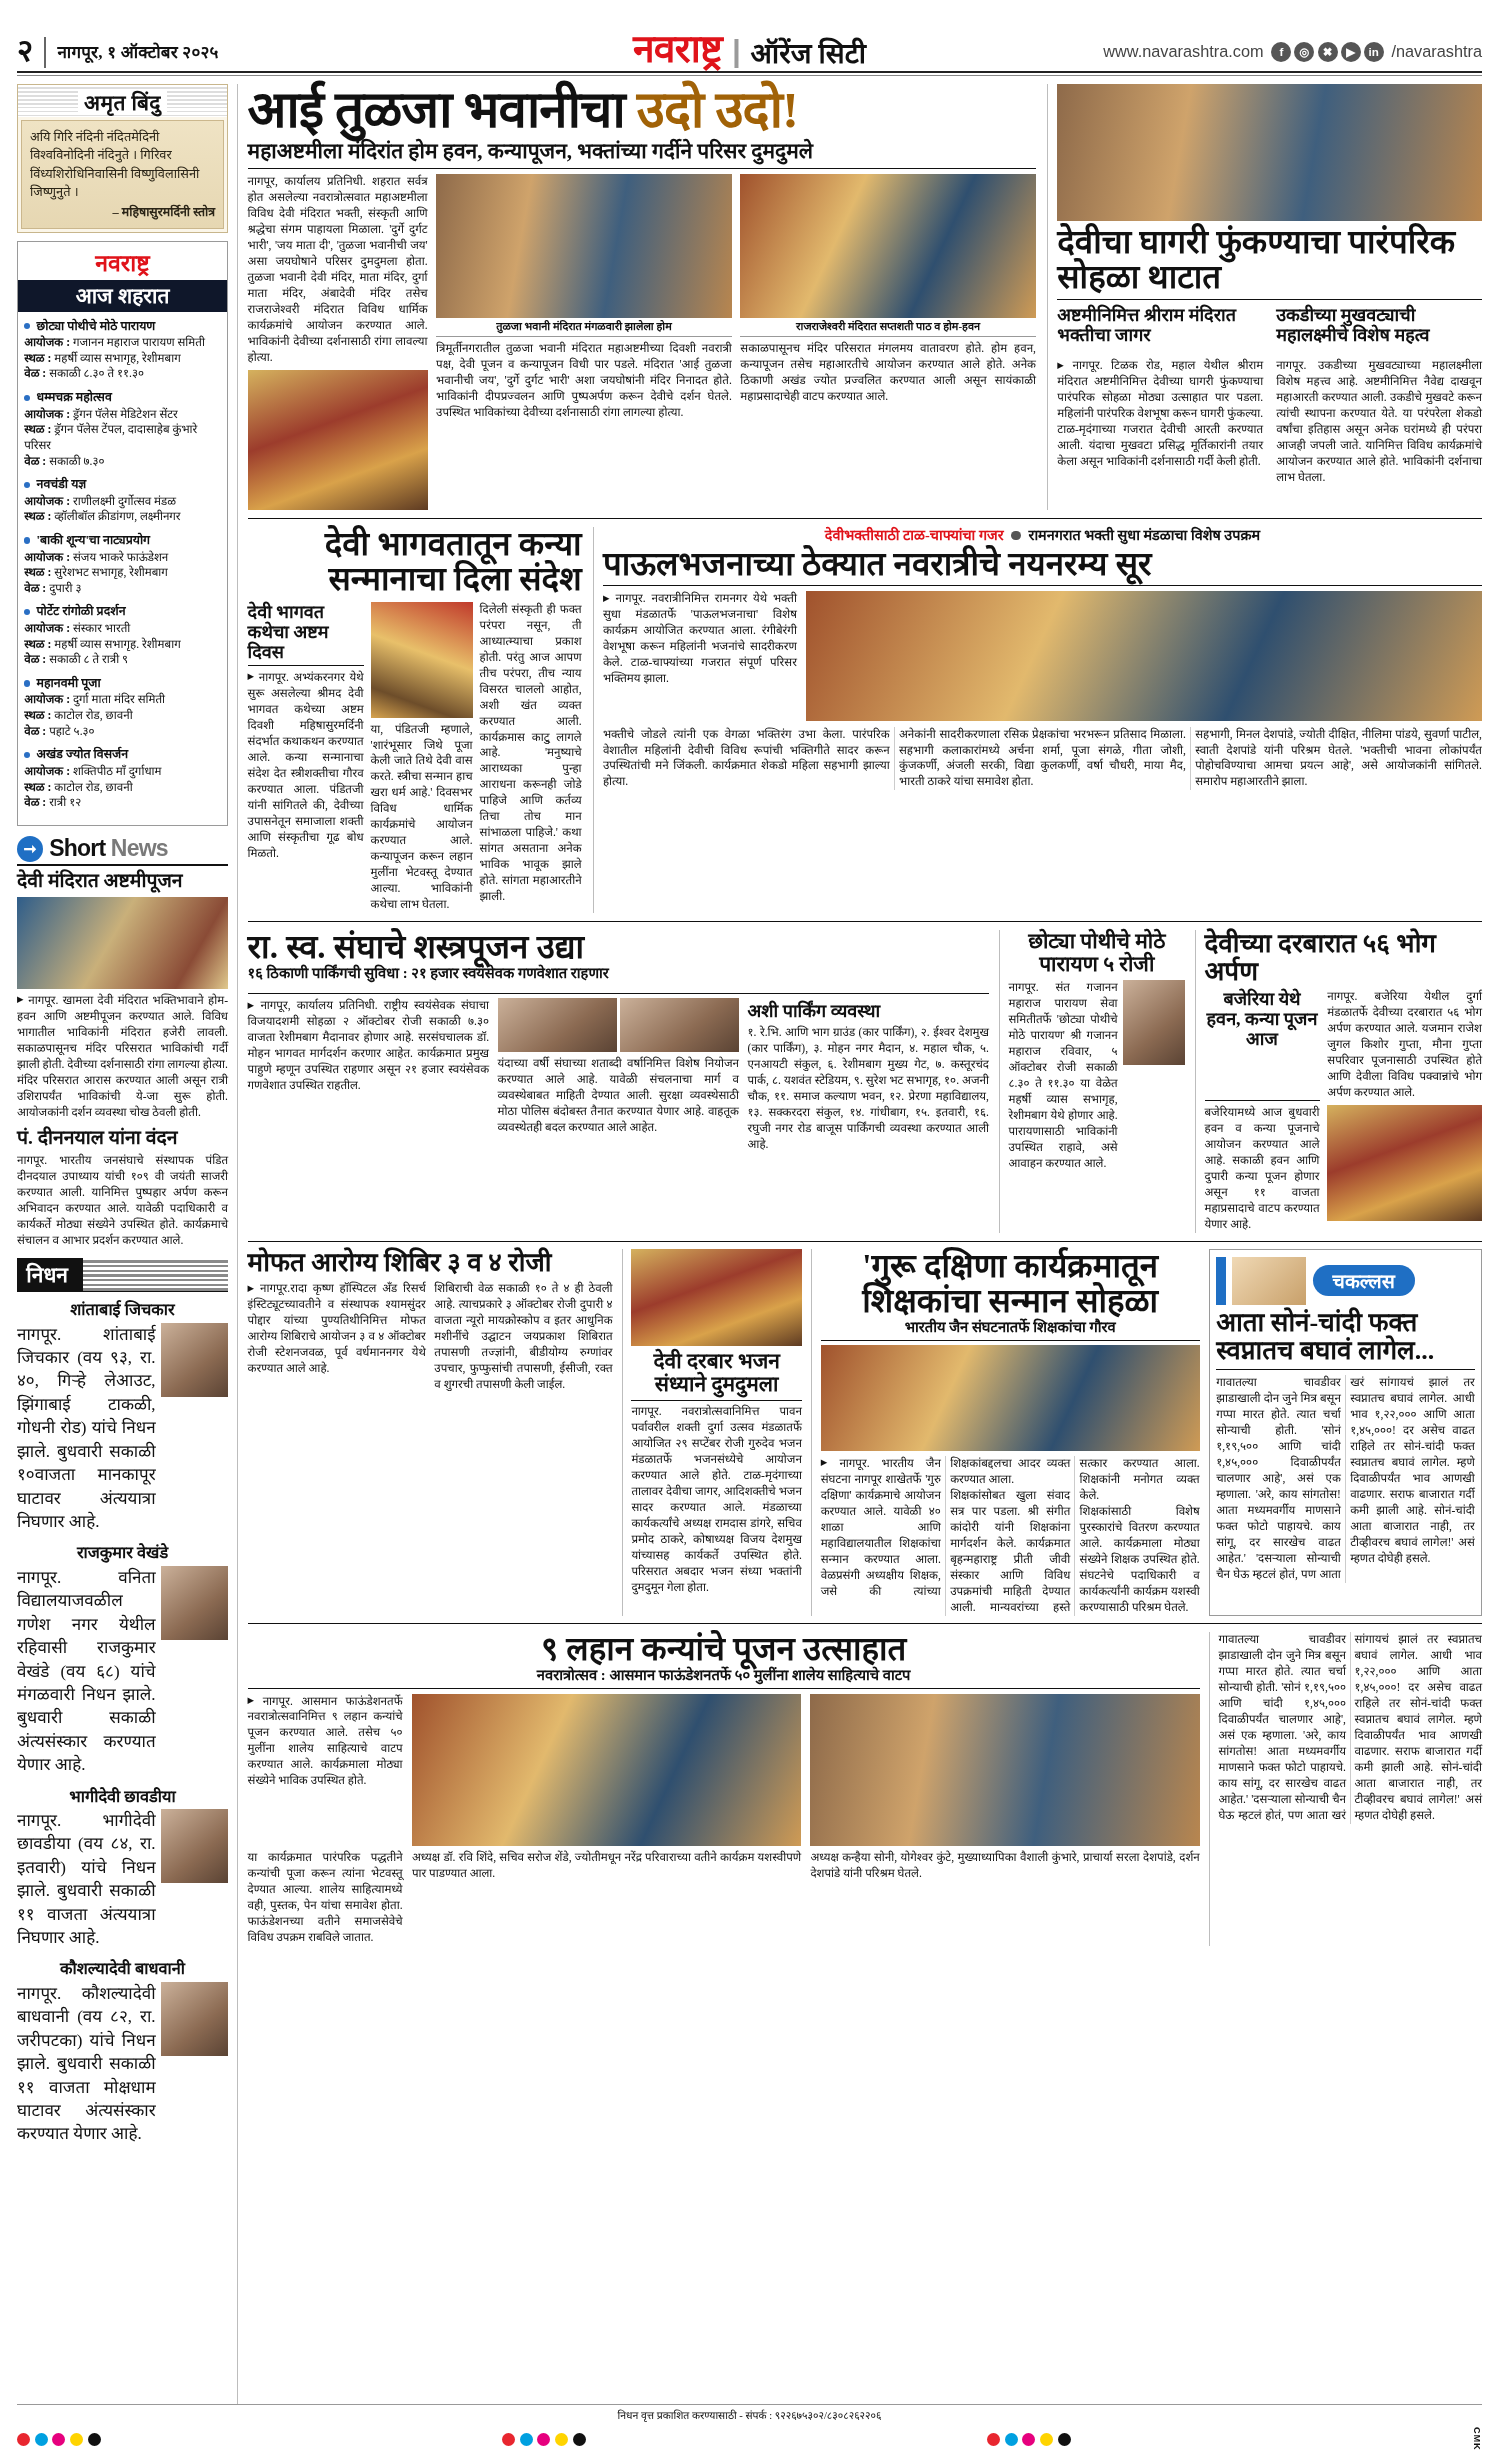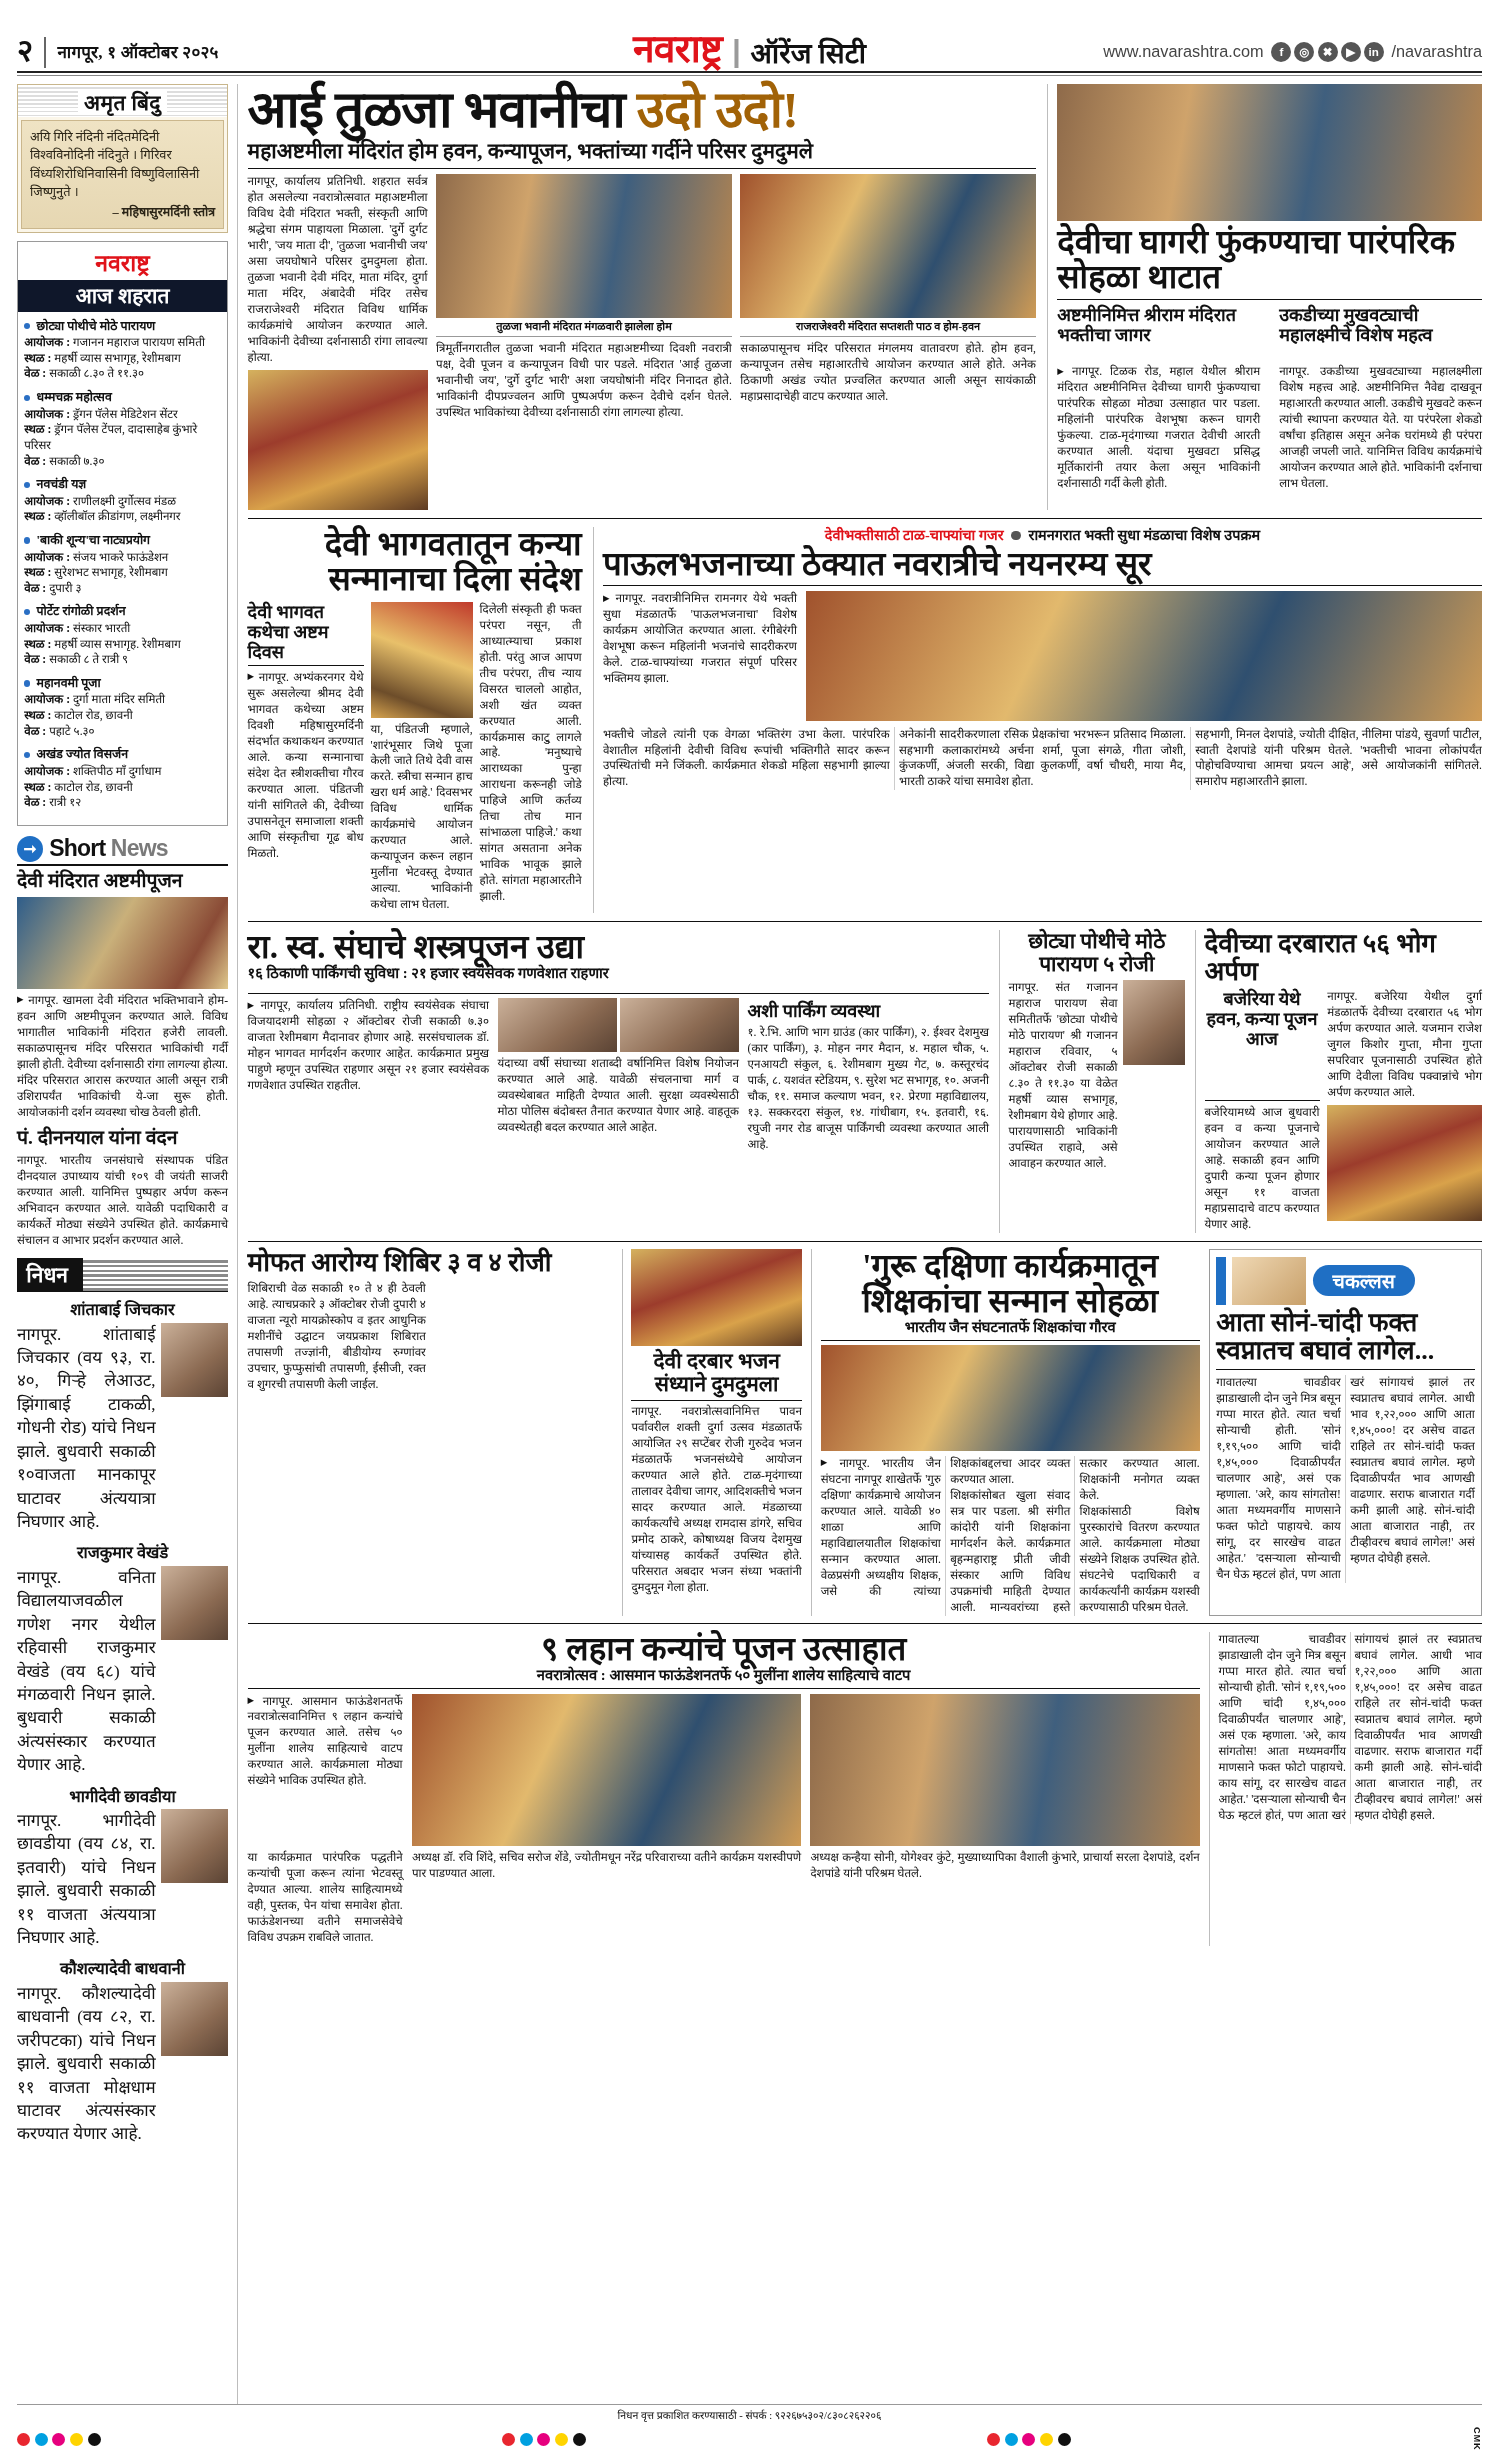--- a/index.html
+++ b/index.html
@@ -290,21 +290,21 @@
               <div class="photo grp" style="height:144px"></div>
               <div class="cap rule-thin">राजराजेश्वरी मंदिरात सप्तशती पाठ व होम-हवन</div>
               <div class="body-txt" style="margin-top:3.9px">सकाळपासूनच मंदिर परिसरात मंगलमय वातावरण होते. होम हवन, कन्यापूजन तसेच महाआरतीचे आयोजन करण्यात आले होते. अनेक ठिकाणी अखंड ज्योत प्रज्वलित करण्यात आली असून सायंकाळी महाप्रसादाचेही वाटप करण्यात आले.</div>
             </div>
           </div>
         </div>
 
         <div class="colrule" style="padding-left:9.3px">
           <div class="photo ppl" style="height:137px"></div>
           <div class="hd2 rule-b" style="margin-top:4.7px; padding-bottom:3.9px">देवीचा घागरी फुंकण्याचा पारंपरिक सोहळा थाटात</div>
-          <div style="display:grid; grid-template-columns:1fr 1fr; gap:19px; margin-top:4.7px">
+          <div style="display:grid; grid-template-columns:1fr 1fr; gap:13px; margin-top:4.7px">
             <div class="hd5">अष्टमीनिमित्त श्रीराम मंदिरात भक्तीचा जागर</div>
             <div class="hd5">उकडीच्या मुखवट्याची महालक्ष्मीचे विशेष महत्व</div>
             <div class="body-txt lead">नागपूर. टिळक रोड, महाल येथील श्रीराम मंदिरात अष्टमीनिमित्त देवीच्या घागरी फुंकण्याचा पारंपरिक सोहळा मोठ्या उत्साहात पार पडला. महिलांनी पारंपरिक वेशभूषा करून घागरी फुंकल्या. टाळ-मृदंगाच्या गजरात देवीची आरती करण्यात आली. यंदाचा मुखवटा प्रसिद्ध मूर्तिकारांनी तयार केला असून भाविकांनी दर्शनासाठी गर्दी केली होती.</div>
             <div class="body-txt">नागपूर. उकडीच्या मुखवट्याच्या महालक्ष्मीला विशेष महत्त्व आहे. अष्टमीनिमित्त नैवेद्य दाखवून महाआरती करण्यात आली. उकडीचे मुखवटे करून त्यांची स्थापना करण्यात येते. या परंपरेला शेकडो वर्षांचा इतिहास असून अनेक घरांमध्ये ही परंपरा आजही जपली जाते. यानिमित्त विविध कार्यक्रमांचे आयोजन करण्यात आले होते. भाविकांनी दर्शनाचा लाभ घेतला.</div>
           </div>
         </div>
       </div>
 
       <div class="rule-b"></div>
 
@@ -388,20 +388,21 @@
         </div>
       </div>
 
       <div class="rule-b"></div>
 
       <div style="display:grid; grid-template-columns:365px 180px 1fr 273px; gap:9.3px;">
 
         <div>
           <div class="hd3">मोफत आरोग्य शिबिर ३ व ४ रोजी</div>
           <div style="display:grid; grid-template-columns:1fr 1fr; gap:8.5px; margin-top:3.9px">
+            <div class="body-txt lead">नागपूर.रादा कृष्ण हॉस्पिटल अँड रिसर्च इंस्टिट्यूटच्यावतीने व संस्थापक श्यामसुंदर पोद्दार यांच्या पुण्यतिथीनिमित्त मोफत आरोग्य शिबिराचे आयोजन ३ व ४ ऑक्टोबर रोजी स्टेशनजवळ, पूर्व वर्धमाननगर येथे करण्यात आले आहे.</div>
             <div class="body-txt">शिबिराची वेळ सकाळी १० ते ४ ही ठेवली आहे. त्याचप्रकारे ३ ऑक्टोबर रोजी दुपारी ४ वाजता न्यूरो मायक्रोस्कोप व इतर आधुनिक मशीनींचे उद्घाटन जयप्रकाश शिबिरात तपासणी तज्ज्ञांनी, बीडीयोग्य रुग्णांवर उपचार, फुप्फुसांची तपासणी, ईसीजी, रक्त व शुगरची तपासणी केली जाईल.</div>
           </div>
         </div>
 
         <div class="colrule" style="padding-left:8.5px">
           <div class="photo p3" style="height:97px"></div>
           <div class="hd4 rule-b" style="text-align:center; margin-top:3.9px; padding-bottom:3.1px">देवी दरबार भजन संध्याने दुमदुमला</div>
           <div class="body-txt" style="margin-top:3.9px">नागपूर. नवरात्रोत्सवानिमित्त पावन पर्वावरील शक्ती दुर्गा उत्सव मंडळातर्फे आयोजित २९ सप्टेंबर रोजी गुरुदेव भजन मंडळातर्फे भजनसंध्येचे आयोजन करण्यात आले होते. टाळ-मृदंगाच्या तालावर देवीचा जागर, आदिशक्तीचे भजन सादर करण्यात आले. मंडळाच्या कार्यकर्त्यांचे अध्यक्ष रामदास डांगरे, सचिव प्रमोद ठाकरे, कोषाध्यक्ष विजय देशमुख यांच्यासह कार्यकर्ते उपस्थित होते. परिसरात अबदार भजन संध्या भक्तांनी दुमदुमून गेला होता.</div>
         </div>
 

